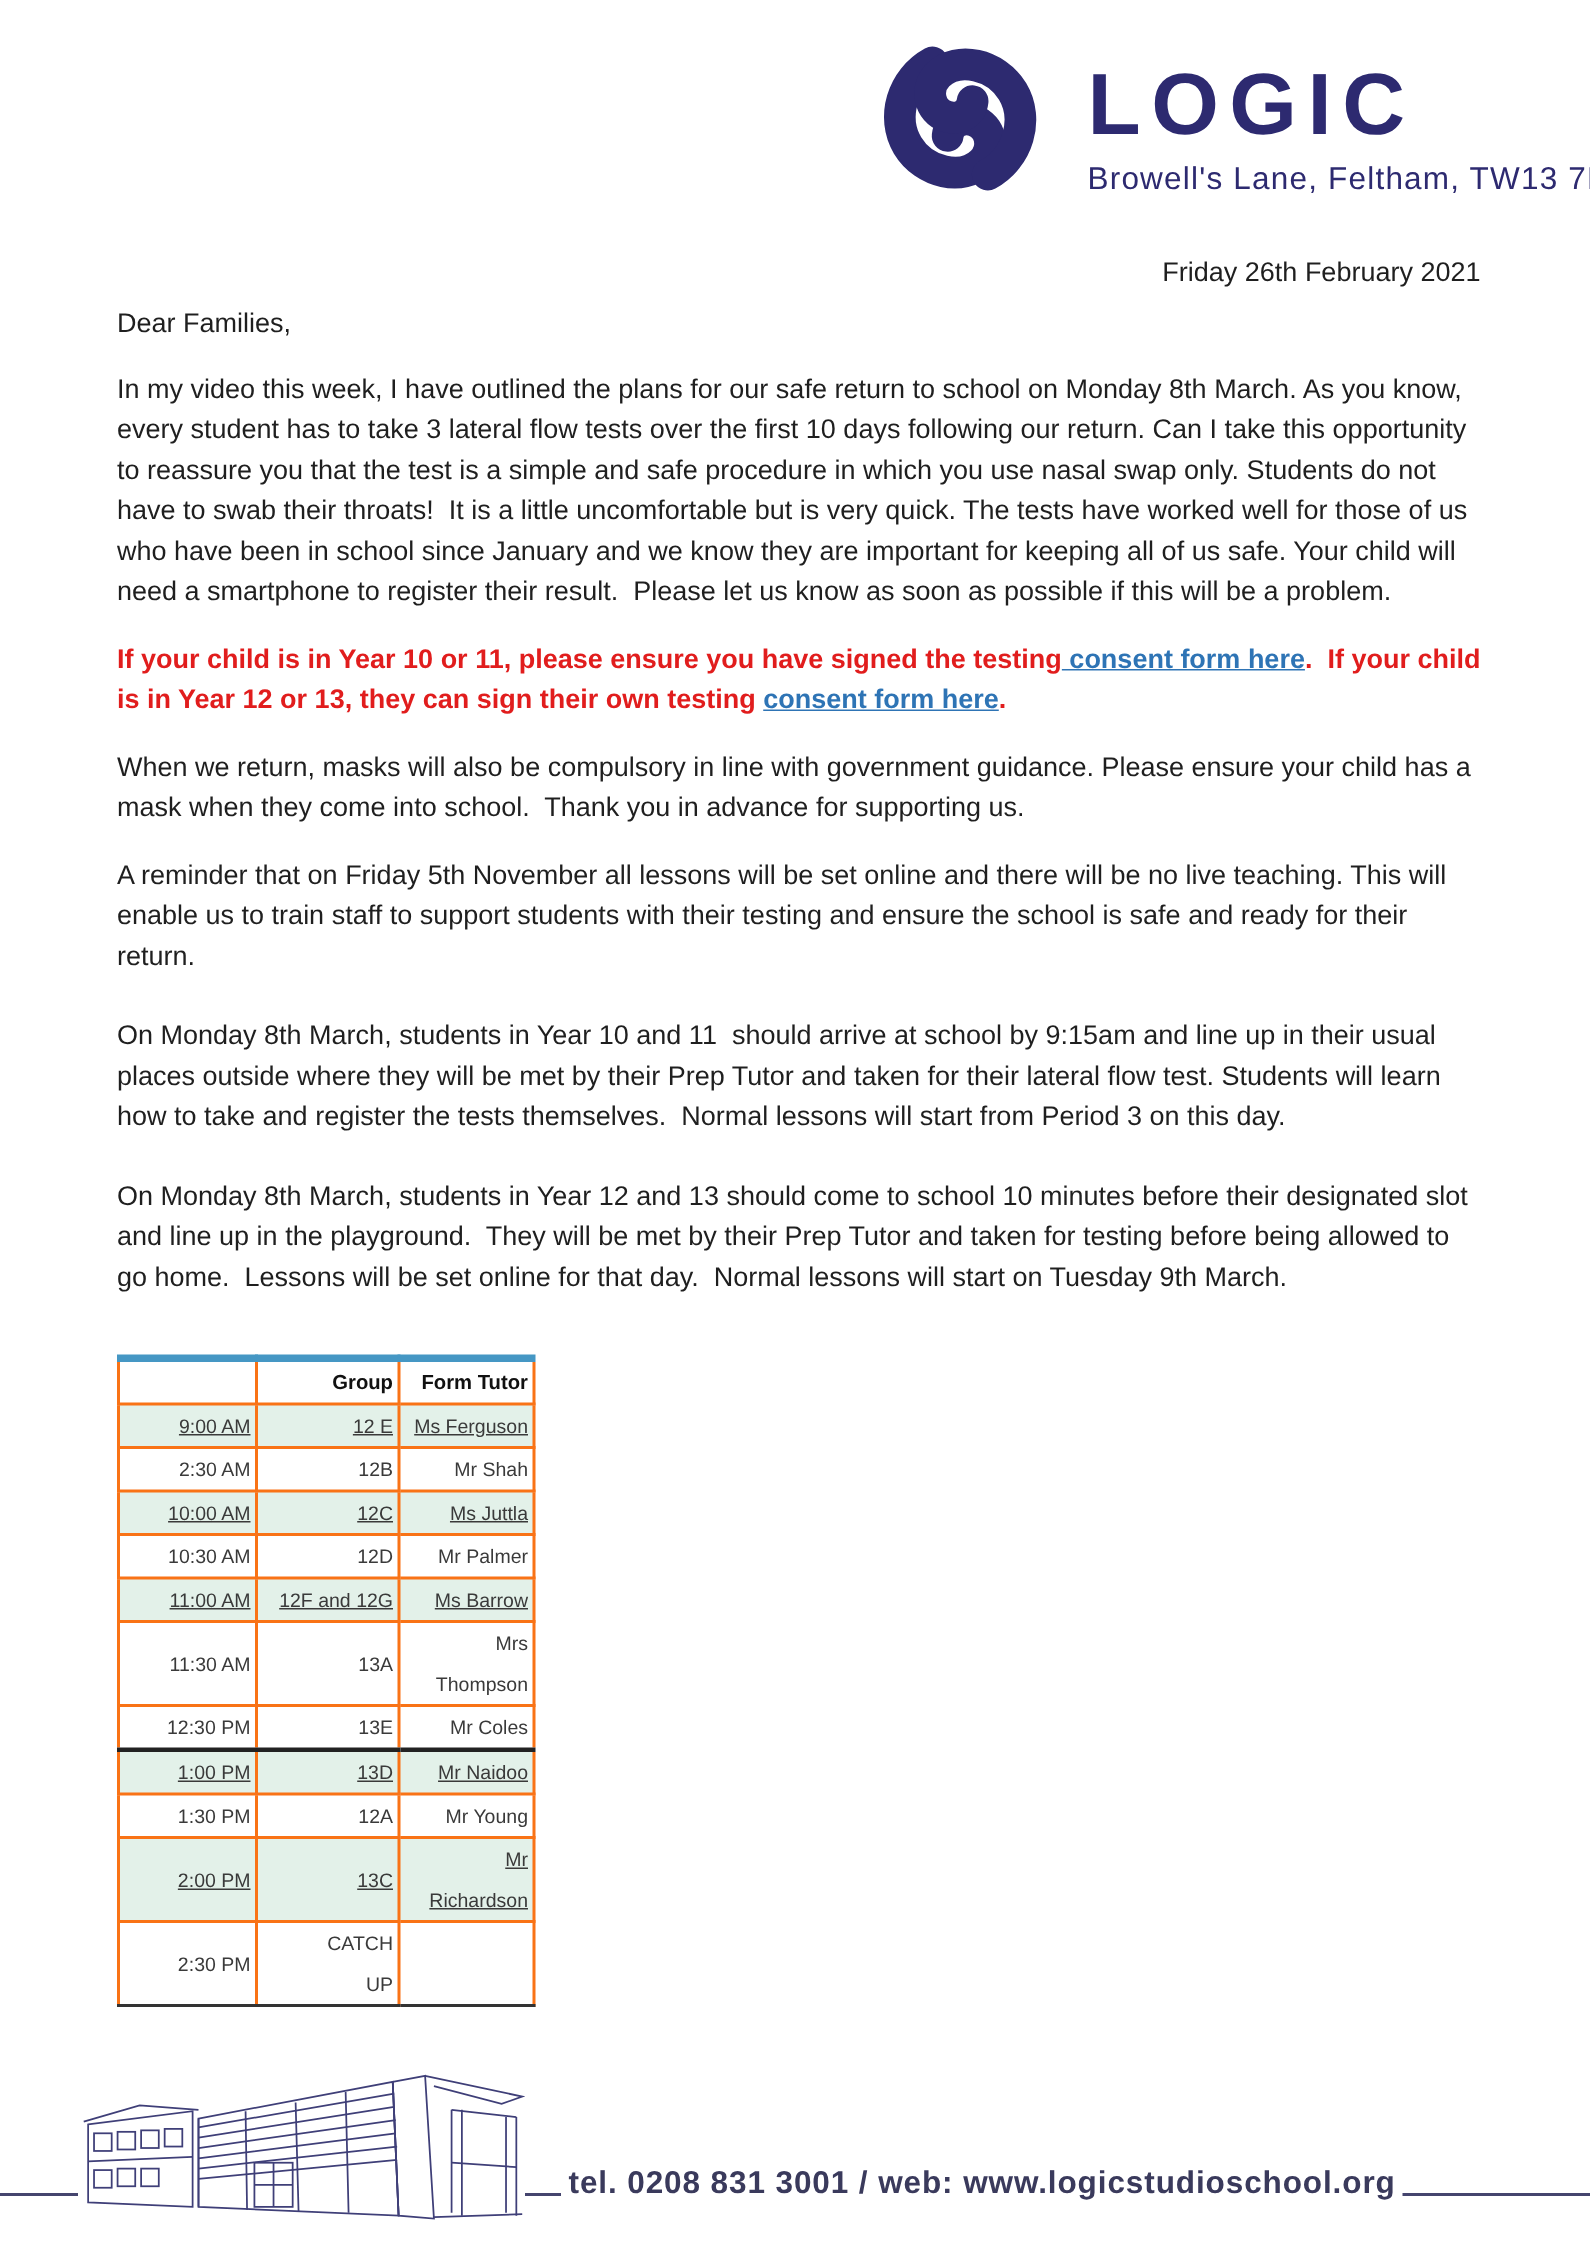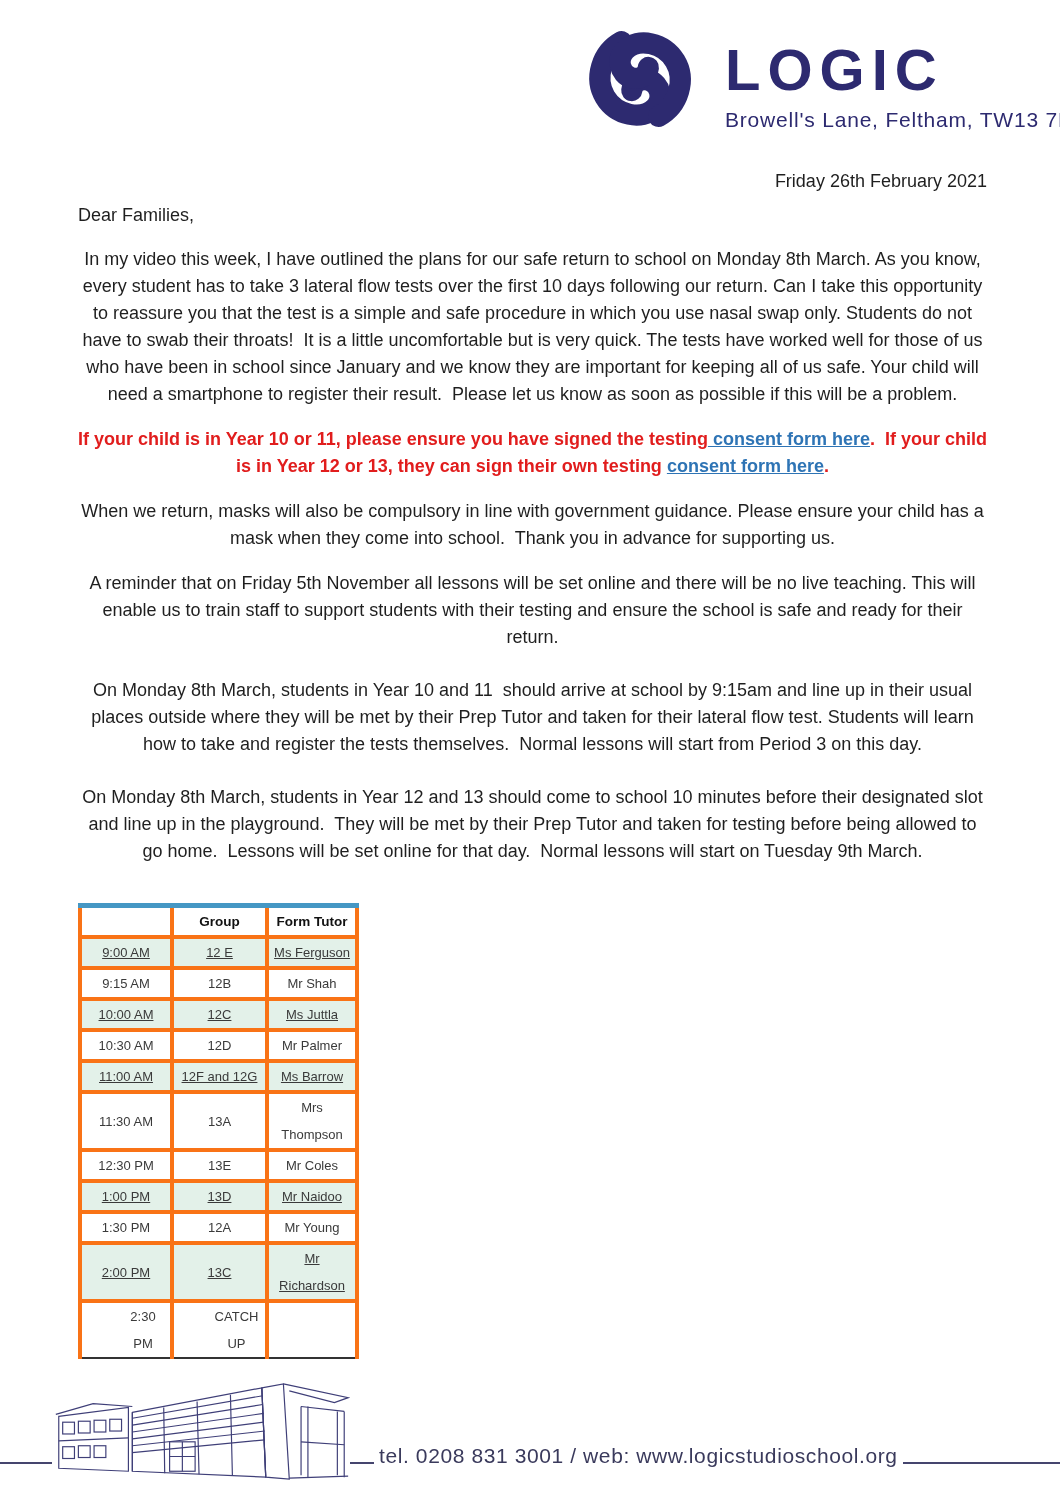--- a/index.html
+++ b/index.html
@@ -10,43 +10,43 @@
   .logo-block { position:absolute; top:26px; left:583px; display:flex; align-items:flex-end; gap:26px; }
   .logo-mark { width:116px; height:106px; }
   .logo-text { margin-top:14px; }
   .logo-word { font-size:58px; font-weight:bold; letter-spacing:7px; color:#2d2a70; line-height:1.0; }
   .logo-addr { margin-top:9px; font-size:21px; letter-spacing:0.8px; color:#2d2a70; white-space:nowrap; }
 
   
   .content { padding:168px 73px 0 78px; color:#1f1f1f; font-size:18px; line-height:27px; }
   .date-line { text-align:right; margin-bottom:7px; }
   .greeting { margin-bottom:17px; }
-  .para { margin-bottom:18px; white-space:pre-wrap;text-align:center; }
+  .para { margin-bottom:18px; white-space:pre-wrap; }
   .para.gap-top { margin-top:26px; }
   .b { font-weight:normal; }
   .red-bold { color:#e11d1d; font-weight:bold; }
   .link { color:#2e74b5; font-weight:bold; text-decoration:underline; cursor:pointer; white-space:pre-wrap; }
 
   
   .schedule-wrap { margin-top:20px; display:inline-block; }
   table.schedule { border-collapse:collapse; border-top:5px solid #4597c4; font-size:13px; color:#3a3a3a; }
-  .schedule th, .schedule td { border:4px solid #f97316; height:19px; text-align:center; vertical-align:middle; padding:0 3px; }
+  .schedule th, .schedule td { border:2px solid #f97316; height:19px; text-align:right; vertical-align:middle; padding:0 3px; }
   .schedule th { font-weight:bold; color:#111; background:#fff; font-size:13.5px; }
   .schedule col.c-time  { width:92px; }
   .schedule col.c-group { width:95px; }
   .schedule col.c-tutor { width:90px; }
   .schedule tr.shaded td { background:#e3f1e9;text-decoration:underline; }
   .schedule tr.thick-bottom td { border-bottom:3px solid #222; }
   .schedule tbody tr:last-child td { border-bottom:2px solid #333;padding-left:37px; }
 
   
   .footer-line { position:absolute; top:1462px; left:0; width:1060px; height:2px; background:#45456e; }
   .building { position:absolute; left:52px; top:1381px; width:298px; height:103px; background:#fff; }
   .footer-contact { position:absolute; left:374px; top:1444px; background:#fff; padding:0 5px;
-                    font-size:21px; letter-spacing:0.6px; color:#3a3a5c; white-space:nowrap; }
+                    font-size:21px; letter-spacing:0.6px; color:#3a3a5c; white-space:nowrap;font-weight:bold; }
 </style>
 </head>
 <body>
 
 <div class="page">
 
   <div class="logo-block">
     <svg class="logo-mark" viewBox="0 0 110 115">
       <g fill="none" stroke="#2d2a70" stroke-width="23" stroke-linecap="round">
         <path d="M 34 17 C 12 29, 4 57, 16 77 C 28 97, 56 103, 70 89 C 80 79, 76 63, 64 59 C 55 56, 46 61, 45 70"></path>
@@ -90,21 +90,21 @@
             <th>Form Tutor</th>
           </tr>
         </thead>
         <tbody>
             <tr class="shaded">
     <td>9:00 AM</td>
     <td>12 E</td>
     <td>Ms Ferguson</td>
   </tr>
             <tr>
-    <td>9:15 AM</td>
+    <td>2:30 AM</td>
     <td>12B</td>
     <td>Mr Shah</td>
   </tr>
             <tr class="shaded">
     <td>10:00 AM</td>
     <td>12C</td>
     <td>Ms Juttla</td>
   </tr>
             <tr>
     <td>10:30 AM</td>

